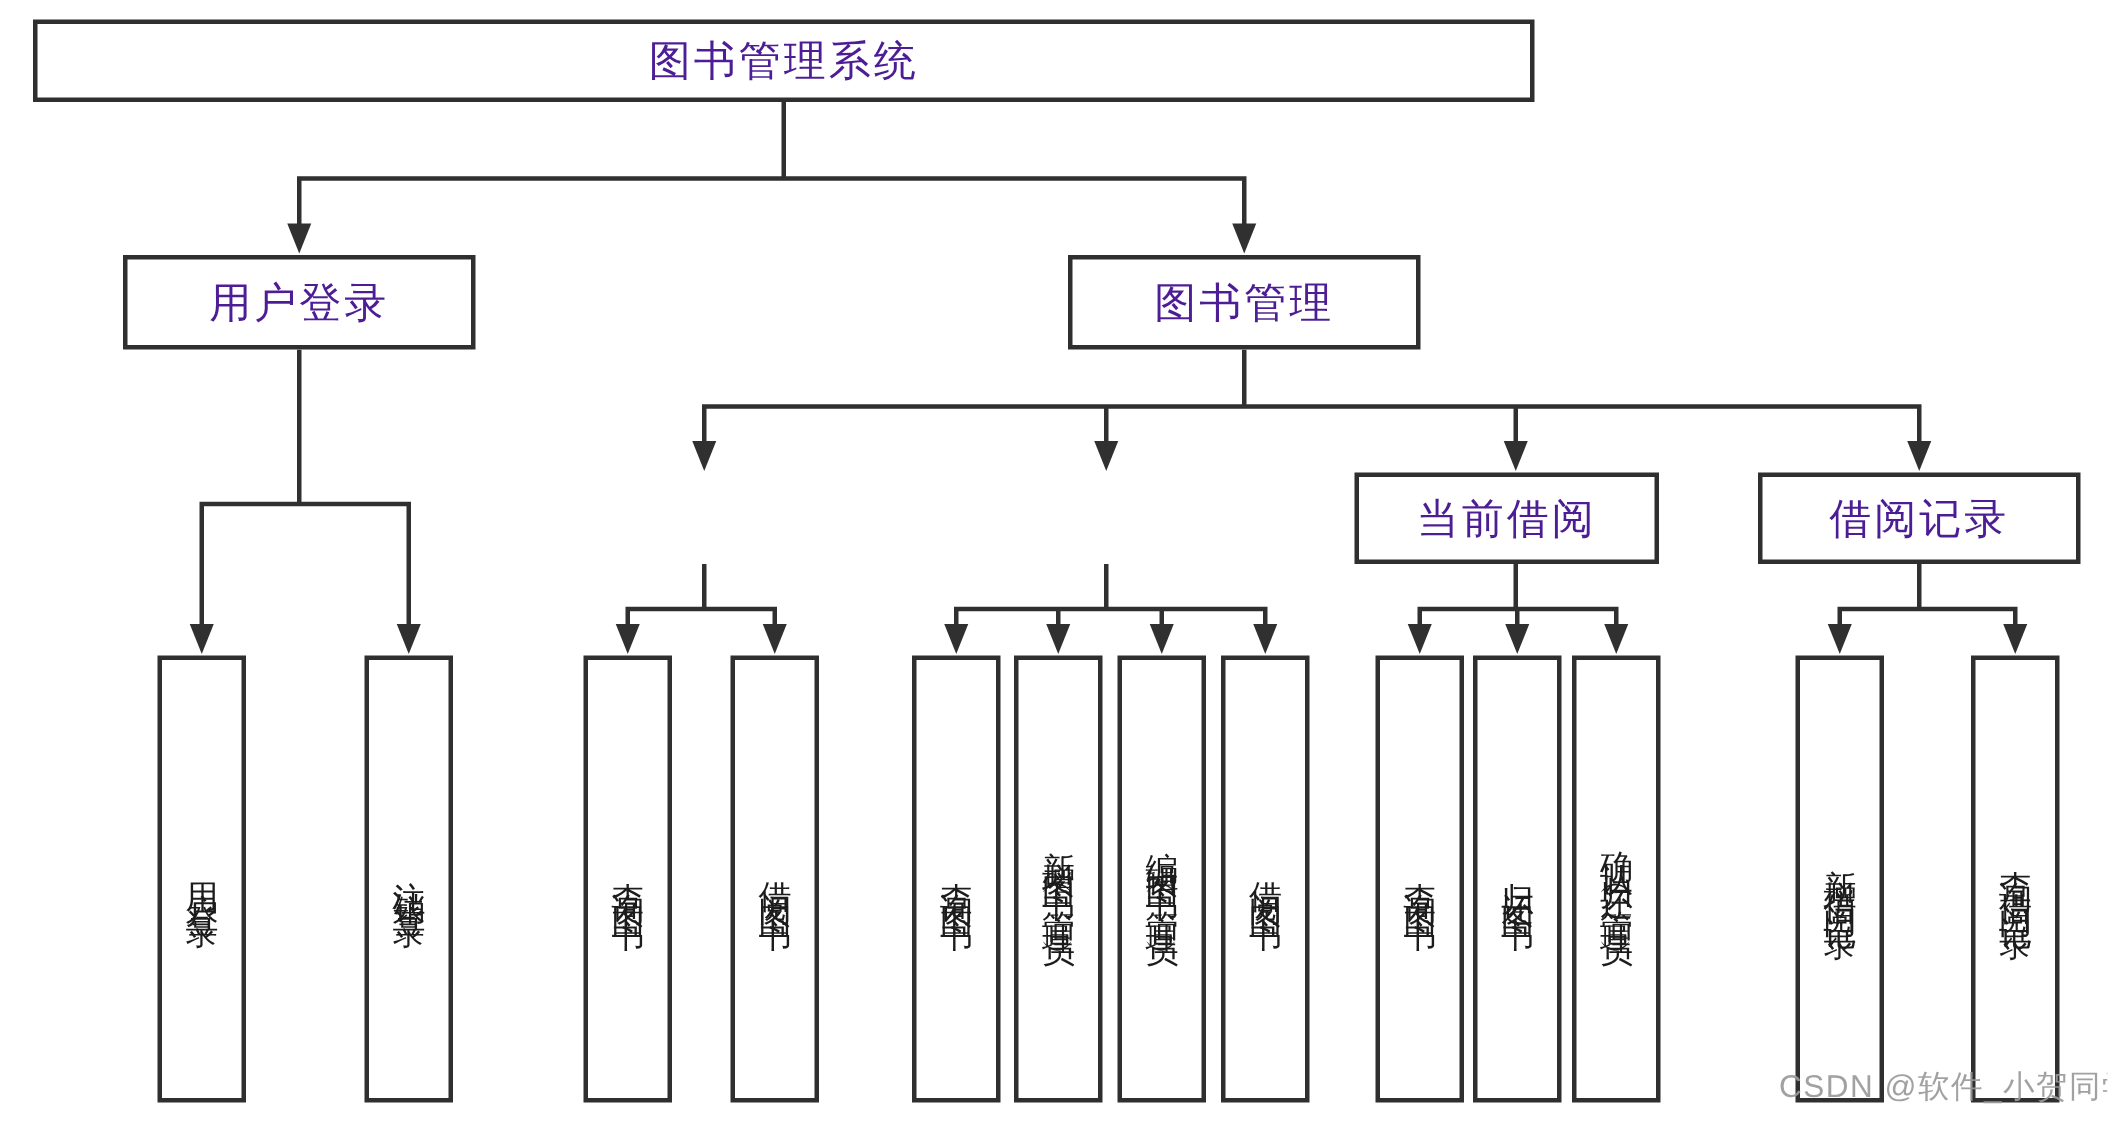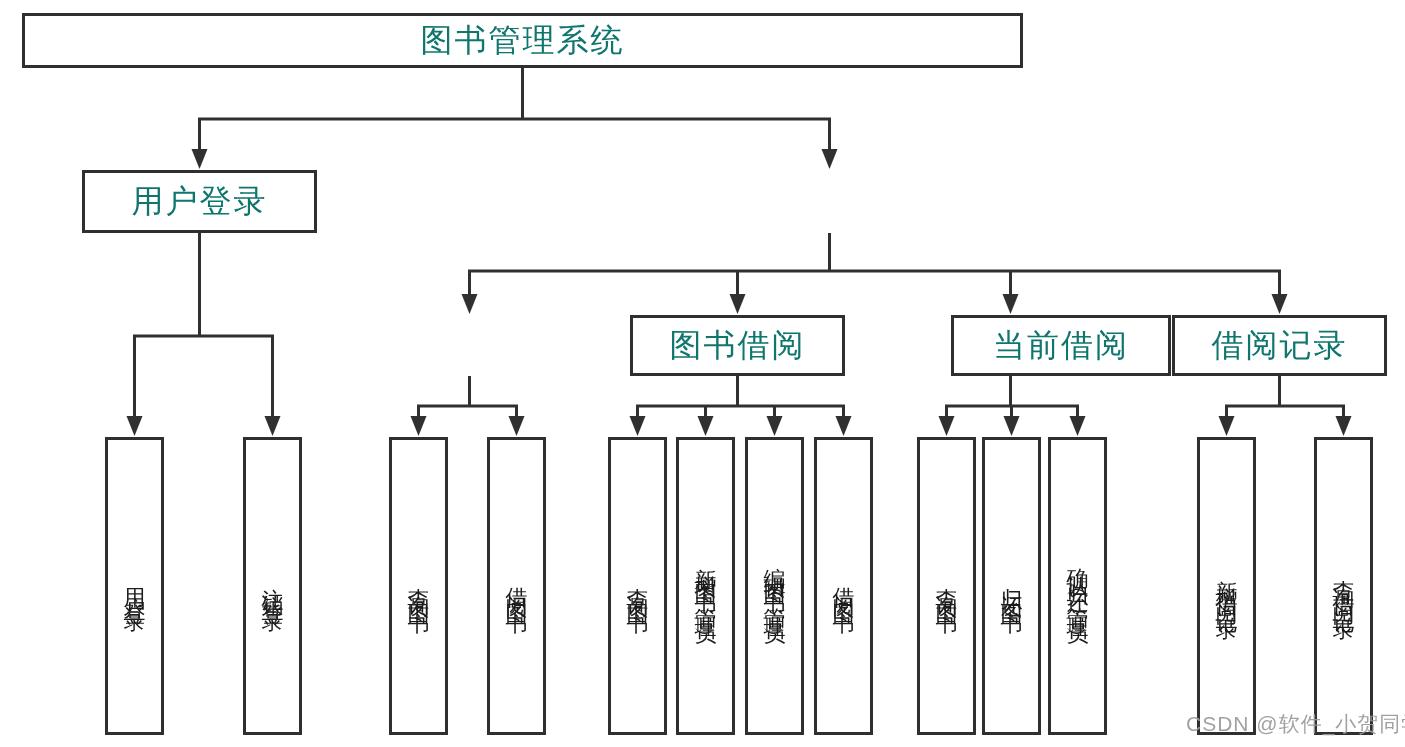--- a/index.html
+++ b/index.html
@@ -5,35 +5,35 @@
   html,body{margin:0;padding:0;background:#ffffff;}
   .canvas{
     position:relative;width:1405px;height:747px;background:#ffffff;
     font-family:"Liberation Sans","DejaVu Sans",sans-serif;overflow:hidden;
   }
   .connectors{position:absolute;left:0;top:0;z-index:1;pointer-events:none;}
   .hbox{
     position:absolute;z-index:2;box-sizing:border-box;
     border:3px solid #2f2f2f;background:#ffffff;
     display:flex;align-items:center;justify-content:center;
-    font-size:32px;color:#0f766e;letter-spacing:2px;white-space:nowrap;
+    font-size:28px;color:#4c1d95;letter-spacing:2px;white-space:nowrap;
   }
   .vbox{
     position:absolute;z-index:2;box-sizing:border-box;
     border:3px solid #2f2f2f;background:#ffffff;
     display:flex;align-items:center;justify-content:center;
     writing-mode:vertical-rl;text-orientation:mixed;
     font-size:22px;color:#1c1c1c;letter-spacing:8px;line-height:1.1;
   }
   .root{left:22px;top:13px;width:1001px;height:55px;}
   .n-login{left:82px;top:170px;width:235px;height:63px;}
   .n-mgmt{left:712px;top:170px;width:235px;height:63px;}
   .g0{left:362px;top:315px;width:215px;height:61px;}
   .g1{left:630px;top:315px;width:215px;height:61px;}
-  .g2{left:951px;top:315px;width:220px;height:61px;}
+  .g2{left:903px;top:315px;width:203px;height:61px;}
   .g3{left:1172px;top:315px;width:215px;height:61px;}
   .leaf{top:437px;width:59px;height:298px;}
   .l0{left:105px;} .l1{left:243px;}
   .l2{left:389px;} .l3{left:487px;}
   .l4{left:608px;} .l5{left:676px;} .l6{left:745px;} .l7{left:814px;}
   .l8{left:917px;} .l9{left:982px;} .l10{left:1048px;}
   .l11{left:1197px;} .l12{left:1314px;}
   .watermark{
     position:absolute;z-index:3;left:1186px;top:710px;
     font-size:21px;color:#9a9a9a;letter-spacing:1px;white-space:nowrap;opacity:0.92;
@@ -77,22 +77,22 @@
       <polygon points="1003.5,416 1019.5,416 1011.5,436"></polygon>
       <polygon points="1069.5,416 1085.5,416 1077.5,436"></polygon>
       <polygon points="1218.5,416 1234.5,416 1226.5,436"></polygon>
       <polygon points="1335.5,416 1351.5,416 1343.5,436"></polygon>
     </g>
   </svg>
 
   <div class="hbox root">图书管理系统</div>
 
   <div class="hbox n-login">用户登录</div>
+  <div class="hbox n-mgmt">图书管理</div>
 
-  <div class="hbox g1">图书借阅</div>
   <div class="hbox g2">当前借阅</div>
   <div class="hbox g3">借阅记录</div>
 
   <div class="vbox leaf l0">用户登录</div>
   <div class="vbox leaf l1">注销登录</div>
 
   <div class="vbox leaf l2">查询图书</div>
   <div class="vbox leaf l3">借阅图书</div>
 
   <div class="vbox leaf l4">查询图书</div>

